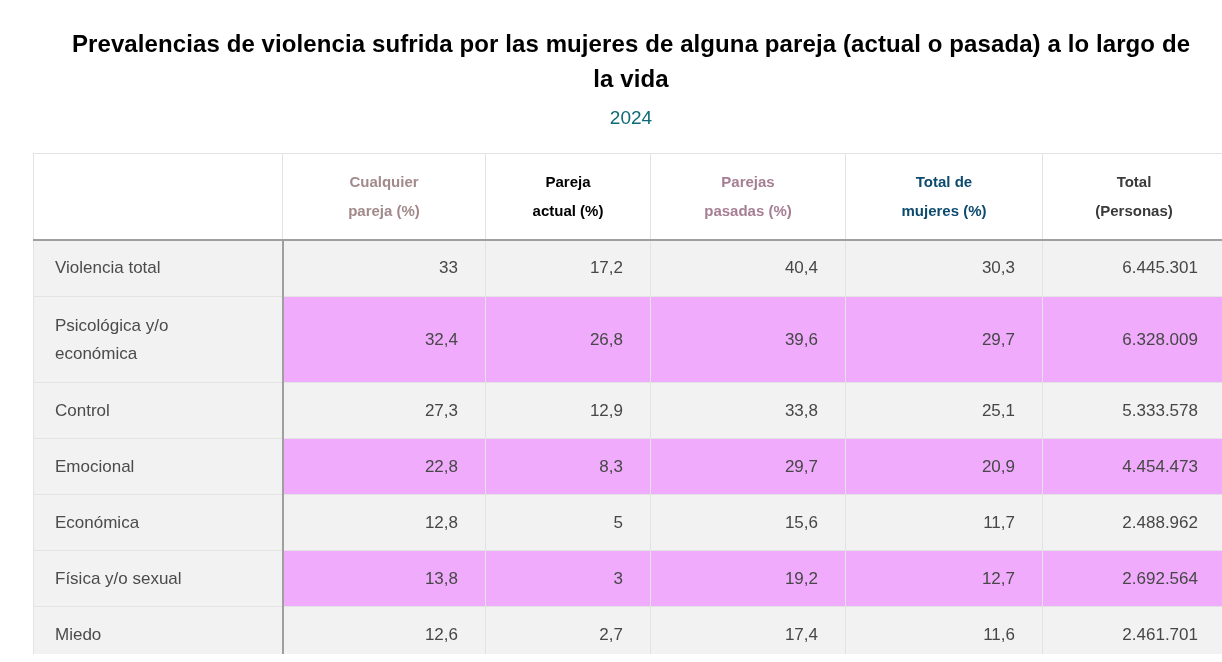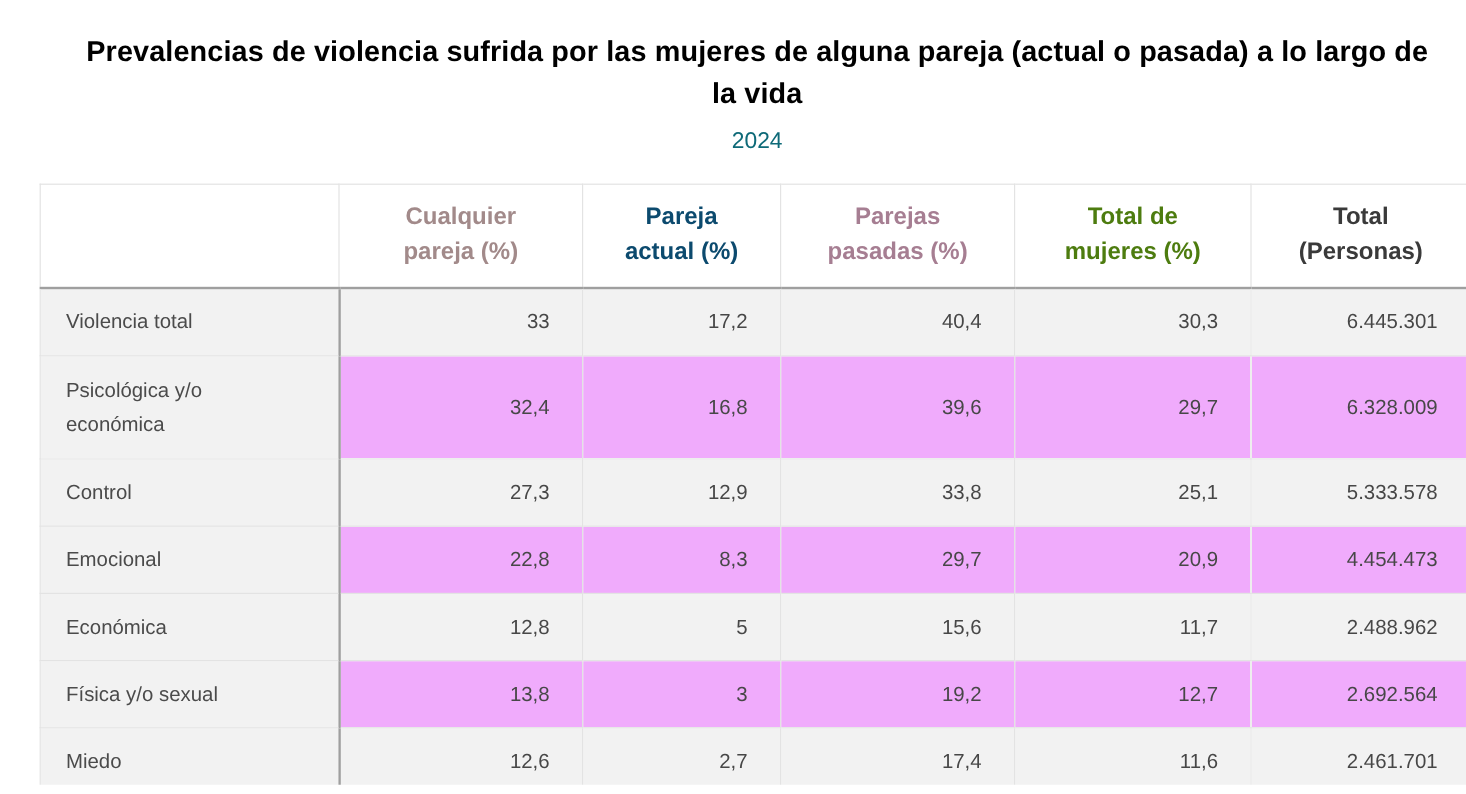--- a/index.html
+++ b/index.html
@@ -39,21 +39,21 @@
     border: 1px solid #e3e3e3;
     box-sizing: border-box;
     overflow: hidden;
   }
 
   
   .prev-table thead th {
     height: 86px;
     background: #ffffff;
     border-bottom: 2px solid #9f9f9f;
-    font-size: 20px;
+    font-size: 15px;
     font-weight: bold;
     text-align: center;
     vertical-align: middle;
     line-height: 29px;
     padding: 0 4px;
   }
   .hdr-line { display: block; }
 
   
   .prev-table td { font-size: 17px; color: #474747; }
@@ -97,29 +97,29 @@
           <col style="width:197px">
           <col style="width:183px">
       </colgroup>
       <thead>
         <tr>
           <th></th>
           <th style="color: rgb(162, 138, 138);">
             <span class="hdr-line">Cualquier</span>
             <span class="hdr-line">pareja (%)</span>
           </th>
-          <th style="color: #0c4a6e;">
+          <th style="color: #000000;">
             <span class="hdr-line">Pareja</span>
             <span class="hdr-line">actual (%)</span>
           </th>
           <th style="color: rgb(166, 126, 146);">
             <span class="hdr-line">Parejas</span>
             <span class="hdr-line">pasadas (%)</span>
           </th>
-          <th style="color: #4d7c0f;">
+          <th style="color: #0c4a6e;">
             <span class="hdr-line">Total de</span>
             <span class="hdr-line">mujeres (%)</span>
           </th>
           <th style="color: rgb(58, 58, 58);">
             <span class="hdr-line">Total</span>
             <span class="hdr-line">(Personas)</span>
           </th>
         </tr>
       </thead>
       <tbody>
@@ -127,21 +127,21 @@
           <td class="label-cell"><span class="label-text">Violencia total</span></td>
           <td class="num-cell">33</td>
           <td class="num-cell">17,2</td>
           <td class="num-cell">40,4</td>
           <td class="num-cell">30,3</td>
           <td class="num-cell">6.445.301</td>
         </tr>
         <tr class="row-h86">
           <td class="label-cell"><span class="label-text">Psicológica y/o económica</span></td>
           <td class="num-cell">32,4</td>
-          <td class="num-cell">16,8</td>
+          <td class="num-cell">26,8</td>
           <td class="num-cell">39,6</td>
           <td class="num-cell">29,7</td>
           <td class="num-cell">6.328.009</td>
         </tr>
         <tr class="row-h56">
           <td class="label-cell"><span class="label-text">Control</span></td>
           <td class="num-cell">27,3</td>
           <td class="num-cell">12,9</td>
           <td class="num-cell">33,8</td>
           <td class="num-cell">25,1</td>

